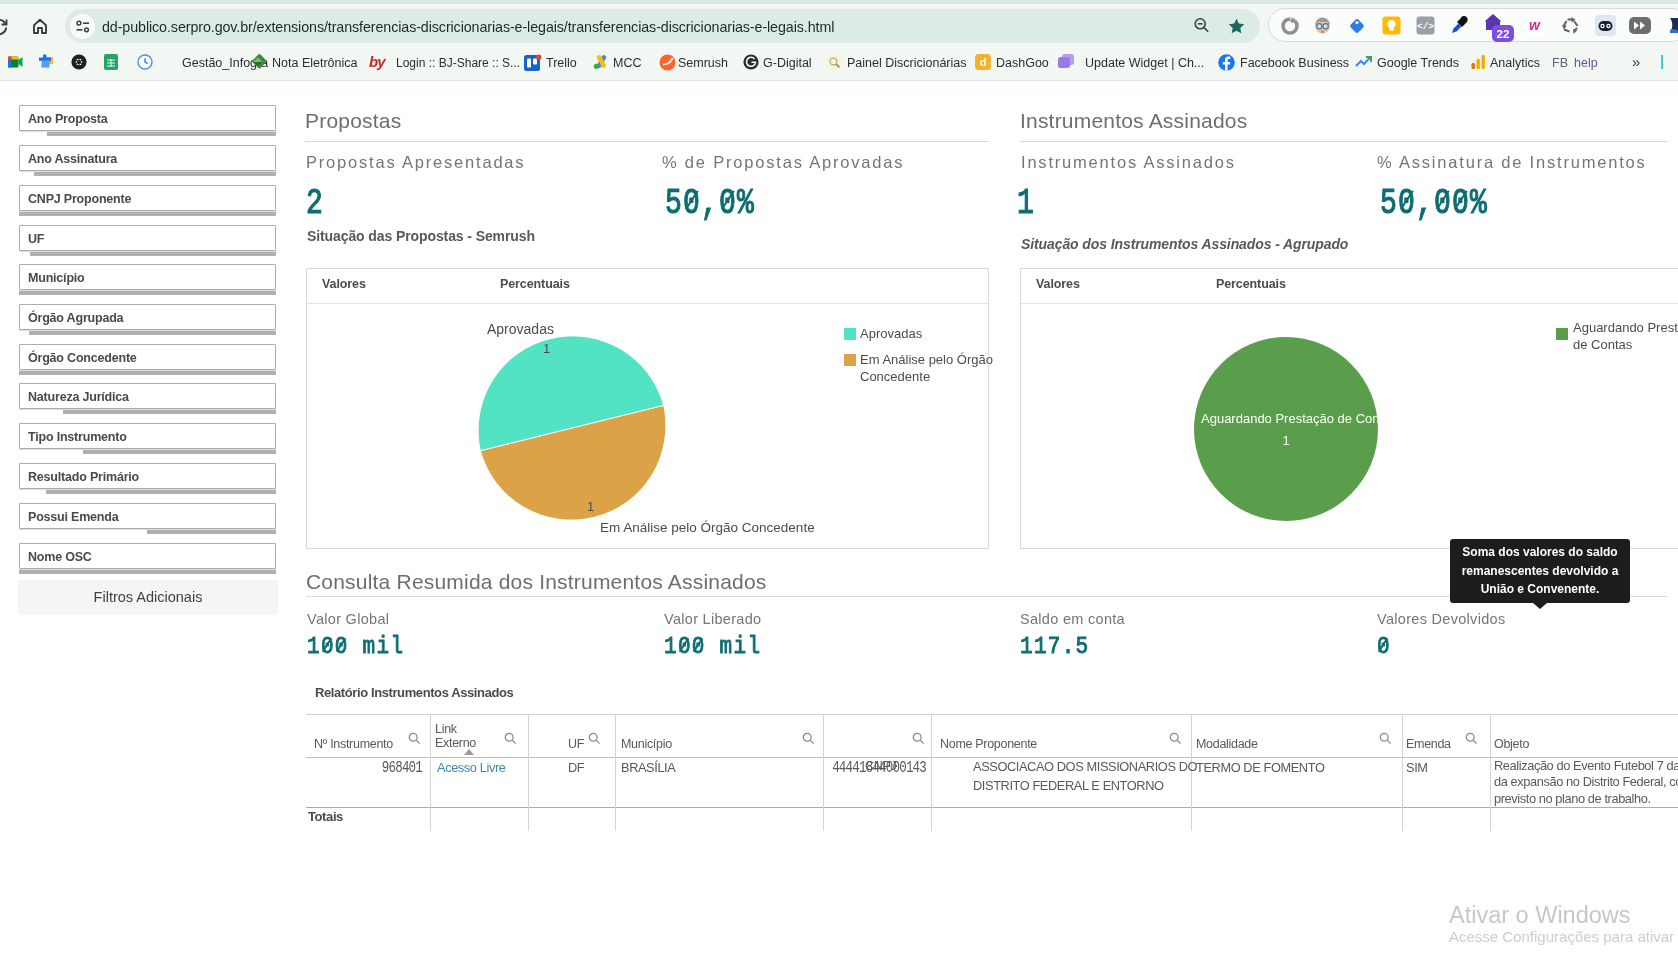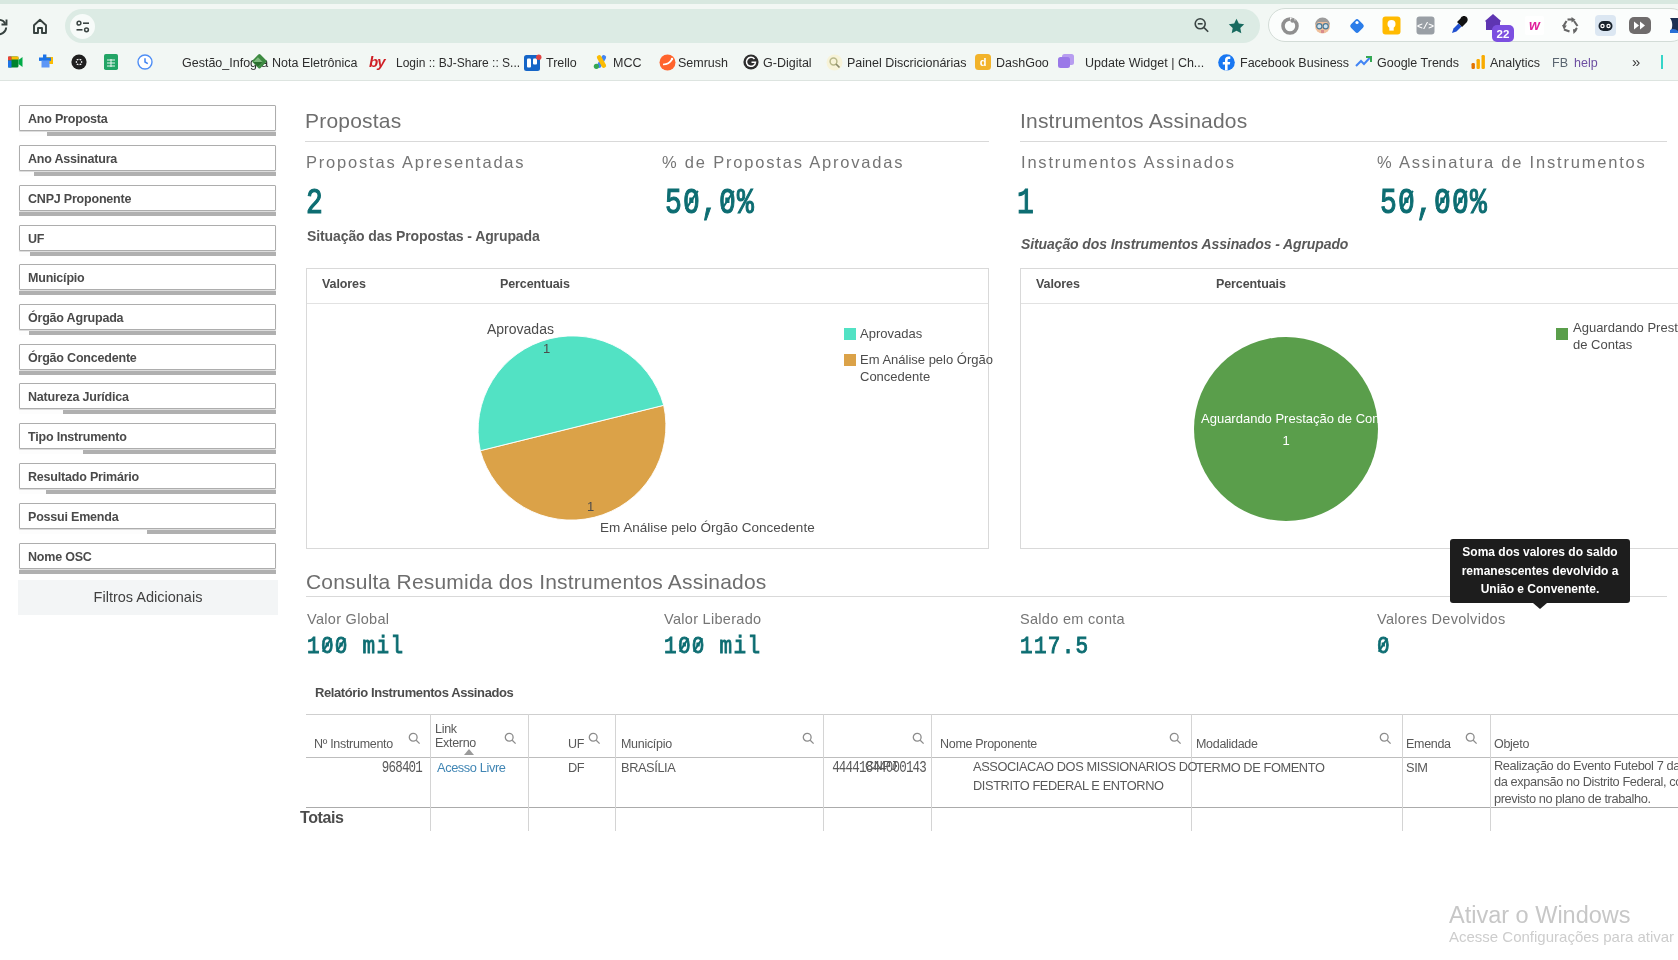--- a/index.html
+++ b/index.html
@@ -53,20 +53,21 @@
   .vline { position:absolute; width:1px; background:#d4d4d4; }
 </style>
 </head>
 <body>
 <div id="page">
 
   <div id="chrome">
     <div id="topstrip"></div>
     <div id="urlpill"></div>
     <div id="extpill"></div>
+    <div id="urltext">dd-publico.serpro.gov.br/extensions/transferencias-discricionarias-e-legais/transferencias-discricionarias-e-legais.html</div>
     <div id="toolicons">
 
       <svg class="abs" style="left:-11px; top:17px;" width="20" height="20" viewBox="0 0 20 20">
         <path d="M16.4 6.7 A7.2 7.2 0 1 0 17.2 10.5" fill="none" stroke="#36413e" stroke-width="1.9"></path>
         <path d="M17.5 2.5 L17.5 7.5 L12.5 7.5" fill="none" stroke="#36413e" stroke-width="1.9"></path>
       </svg>
 
       <svg class="abs" style="left:32px; top:18px;" width="16" height="17" viewBox="0 0 16 17">
         <path d="M2 7.2 L8 1.8 L14 7.2 L14 15 L10 15 L10 10 L6 10 L6 15 L2 15 Z" fill="none" stroke="#36413e" stroke-width="1.9" stroke-linejoin="round"></path>
       </svg>
@@ -366,21 +367,21 @@
   </div>
 
   <div id="main">
 
     <div class="sec" style="left:305px; top:109px;">Propostas</div>
     <div class="divh" style="left:305px; top:141px; width:684px;"></div>
     <div class="klbl" style="left:306px; top:153px;">Propostas Apresentadas</div>
     <div class="kval" style="left:306px; top:182px;">2</div>
     <div class="klbl" style="left:662px; top:153px;">% de Propostas Aprovadas</div>
     <div class="kval" style="left:665px; top:182px;">50,0%</div>
-    <div class="sub" style="left:307px; top:228px;">Situação das Propostas - Agrupada</div>
+    <div class="sub" style="left:307px; top:228px;">Situação das Propostas - Semrush</div>
 
     <div class="chbox" style="left:306px; top:268px; width:683px; height:281px;"></div>
     <div class="chhdr" style="left:322px; top:277px;">Valores</div>
     <div class="chhdr" style="left:500px; top:277px;">Percentuais</div>
     <div class="divh" style="left:307px; top:303px; width:681px; background:#e2e2e2;"></div>
 
     <svg class="abs" style="left:472px; top:328px;" width="200" height="200" viewBox="0 0 200 200">
       <path d="M191.7,77.3 A94.5,94.5 0 0 1 8.3,122.7 Z" fill="#dba248" stroke="#fff" stroke-width="0.9"></path>
       <path d="M191.7,77.3 A94.5,94.5 0 0 0 8.3,122.7 Z" fill="#52e2c4" stroke="#fff" stroke-width="0.9"></path>
     </svg>
@@ -498,18 +499,18 @@
 
     <div class="tnum" style="right:1256px; top:759px;">968401</div>
     <div class="tcell" style="left:437px; top:760px; color:#4186b4;">Acesso Livre</div>
     <div class="tcell" style="left:568px; top:760px;">DF</div>
     <div class="tcell" style="left:621px; top:760px;text-align:right;">BRASÍLIA</div>
     <div class="tnum" style="right:752px; top:759px;">44441844000143</div>
     <div class="tcell" style="left:940px; top:758px; line-height:18.8px; white-space:normal; width:250px;margin-left:33px;">ASSOCIACAO DOS MISSIONARIOS DO DISTRITO FEDERAL E ENTORNO</div>
     <div class="tcell" style="left:1196px; top:760px;">TERMO DE FOMENTO</div>
     <div class="tcell" style="left:1406px; top:760px;">SIM</div>
     <div class="tcell" style="left:1494px; top:758px; line-height:16.3px;">Realização do Evento Futebol 7 da 2ª<br>da expansão no Distrito Federal, conf<br>previsto no plano de trabalho.</div>
-    <div class="tcell" style="left:300px; top:809px; font-weight:bold; color:#4c4c4c; font-size:16px;">Totais</div>
+    <div class="tcell" style="left:308px; top:809px; font-weight:bold; color:#4c4c4c; font-size:13px;">Totais</div>
   </div>
 
   <div class="abs" style="left:1449px; top:902px; font-size:23.5px; color:#c7c7c7;">Ativar o Windows</div>
   <div class="abs" style="left:1449px; top:928px; font-size:15px; color:#cdcdcd; width:240px; overflow:hidden; white-space:nowrap;">Acesse Configurações para ativar o</div>
 </div>
 
 </body></html>

